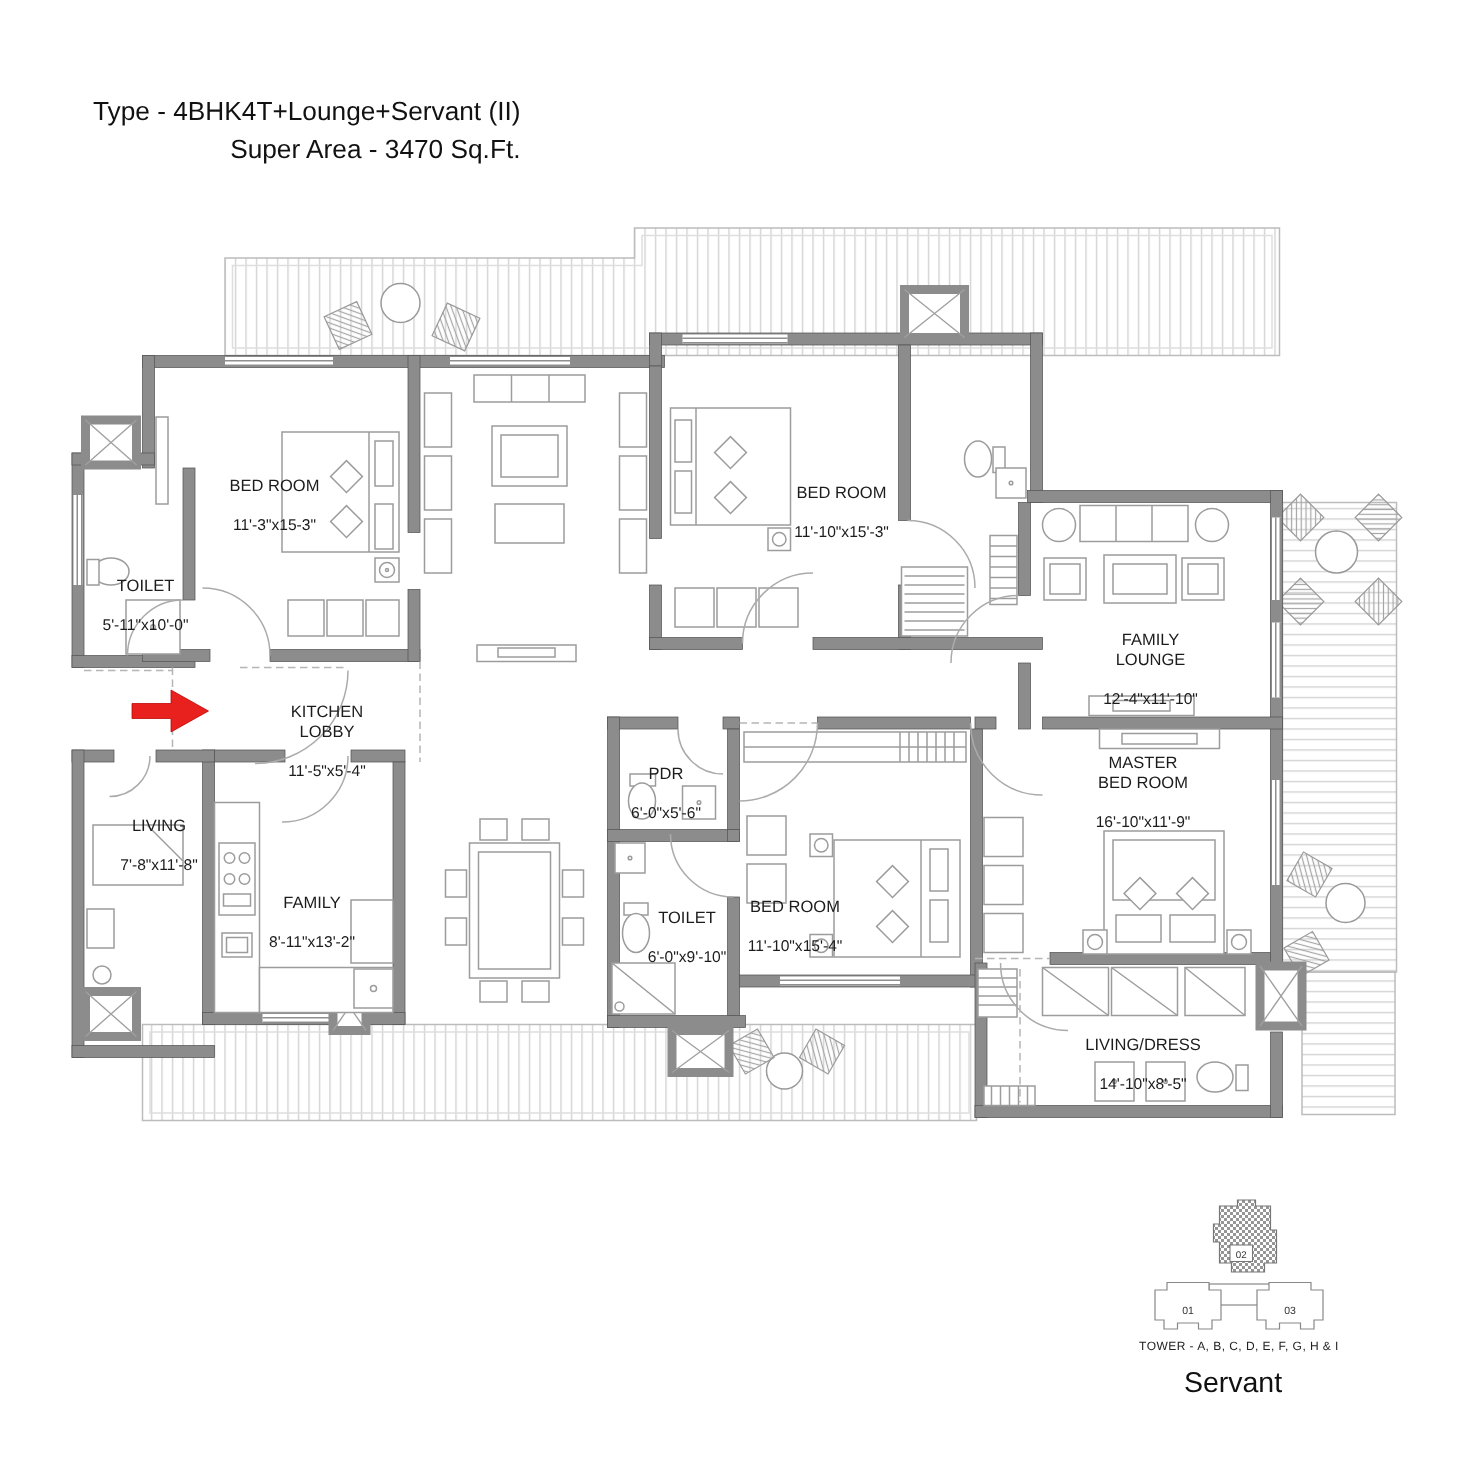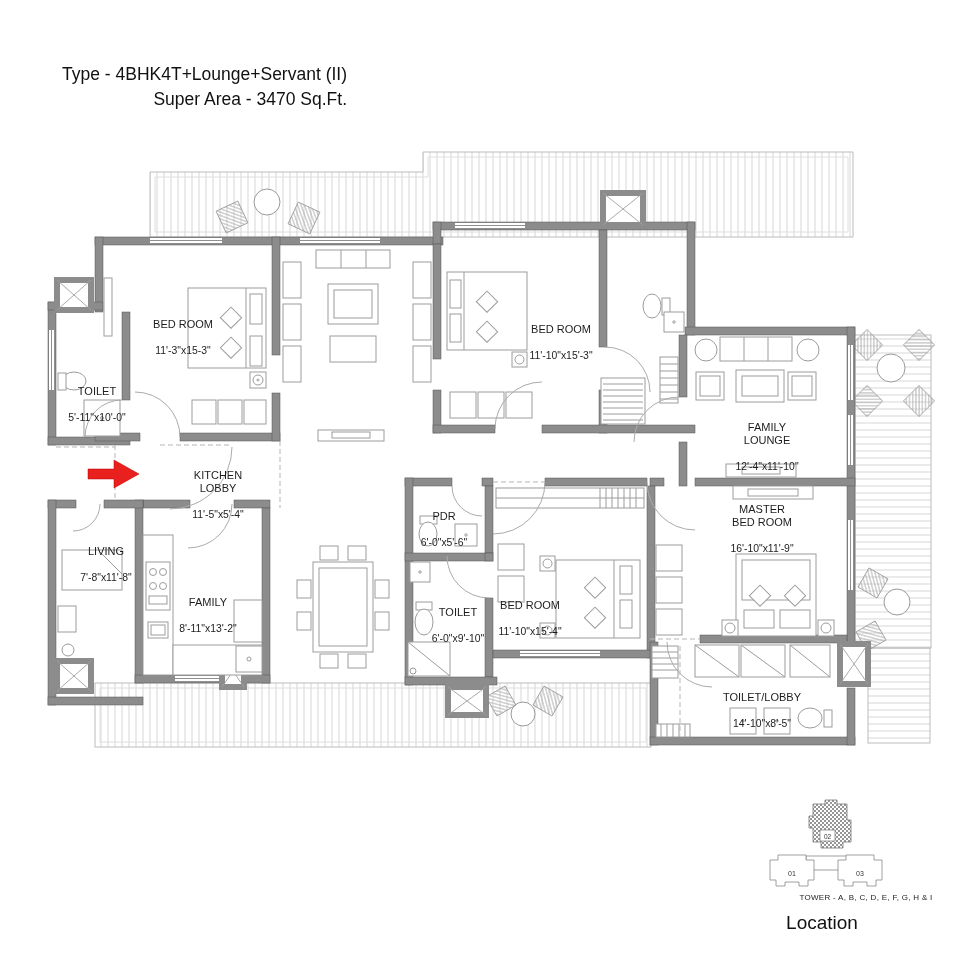--- a/index.html
+++ b/index.html
@@ -4,21 +4,21 @@
 <style>
   html,body{margin:0;padding:0;background:#ffffff;}
   #stage{position:relative;width:972px;height:972px;background:#fff;overflow:hidden;
          font-family:"Liberation Sans",sans-serif;color:#1b1b1b;}
   #plan-svg{position:absolute;left:0;top:0;}
   .title{position:absolute;left:62px;top:62px;font-size:17.5px;line-height:25px;color:#111;text-align:right;}
   .room-label{position:absolute;transform:translateX(-50%);text-align:center;
               font-size:11px;line-height:1.2;color:#1c1c1c;white-space:pre-line;}
   .room-label .rdims{font-size:10.4px;}
   .twr-caption{position:absolute;left:826px;top:893px;transform:translateX(-50%);
-               font-size:8px;letter-spacing:.3px;color:#222;white-space:nowrap;margin-left:40px;}
+               font-size:8px;letter-spacing:.3px;color:#222;white-space:nowrap;}
   .loc-label{position:absolute;left:822px;top:912px;transform:translateX(-50%);
              font-size:19px;color:#111;}
   g.walls rect{fill:#8c8c8c;stroke:#565656;stroke-width:.5;}
   g.furn rect, g.furn ellipse, g.furn circle, g.furn path{fill:#fff;stroke:#9c9c9c;stroke-width:1;}
   g.furn line{stroke:#9c9c9c;stroke-width:1;}
   g.doors path{fill:none;stroke:#ababab;stroke-width:1;}
   g.dash line{stroke:#b5b5b5;stroke-width:1;stroke-dasharray:5 3;}
   g.shafts rect{fill:#fff;stroke:#8c8c8c;stroke-width:6;}
   g.shafts path{stroke:#a0a0a0;stroke-width:.9;fill:none;}
   g.windows rect{fill:#fff;stroke:none;}
@@ -476,20 +476,20 @@
   <div class="room-label" style="left:530px;top:586px">
     <div class="rname">BED ROOM</div>
     <div class="rdims">11'-10"x15'-4"</div>
   </div>
   <div class="room-label" style="left:762px;top:490px">
     <div class="rname">MASTER
 BED ROOM</div>
     <div class="rdims">16'-10"x11'-9"</div>
   </div>
   <div class="room-label" style="left:762px;top:678px">
-    <div class="rname">TOILET/LOBBY</div>
+    <div class="rname">LIVING/DRESS</div>
     <div class="rdims">14'-10"x8'-5"</div>
   </div>
 
   <div class="twr-caption">TOWER - A, B, C, D, E, F, G, H &amp; I</div>
-  <div class="loc-label">Location</div>
+  <div class="loc-label">Servant</div>
 
 </div>
 
 </body></html>

